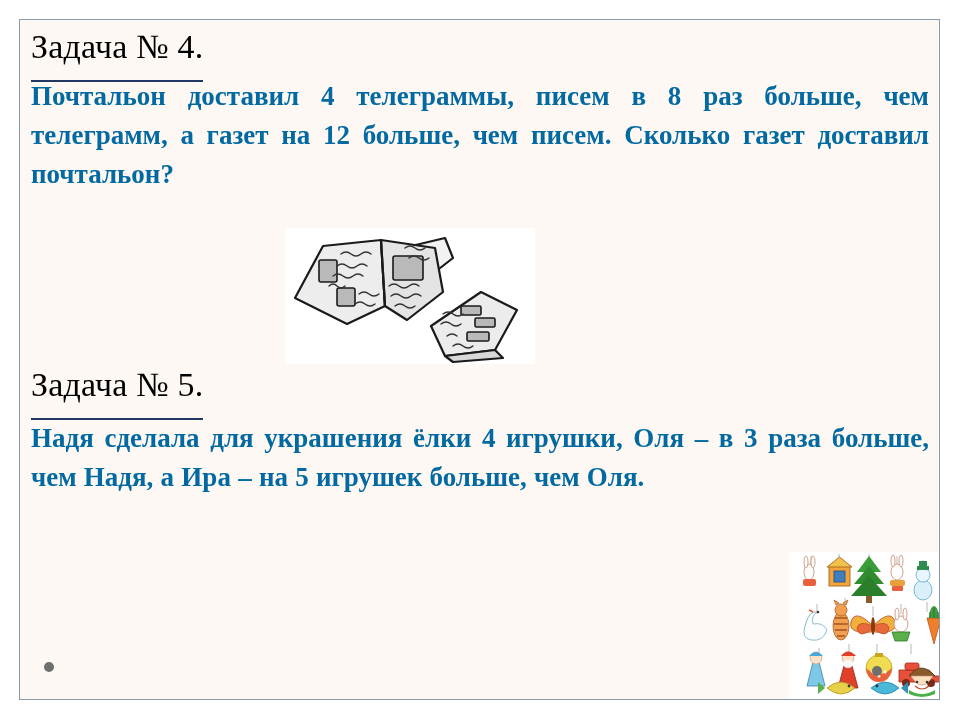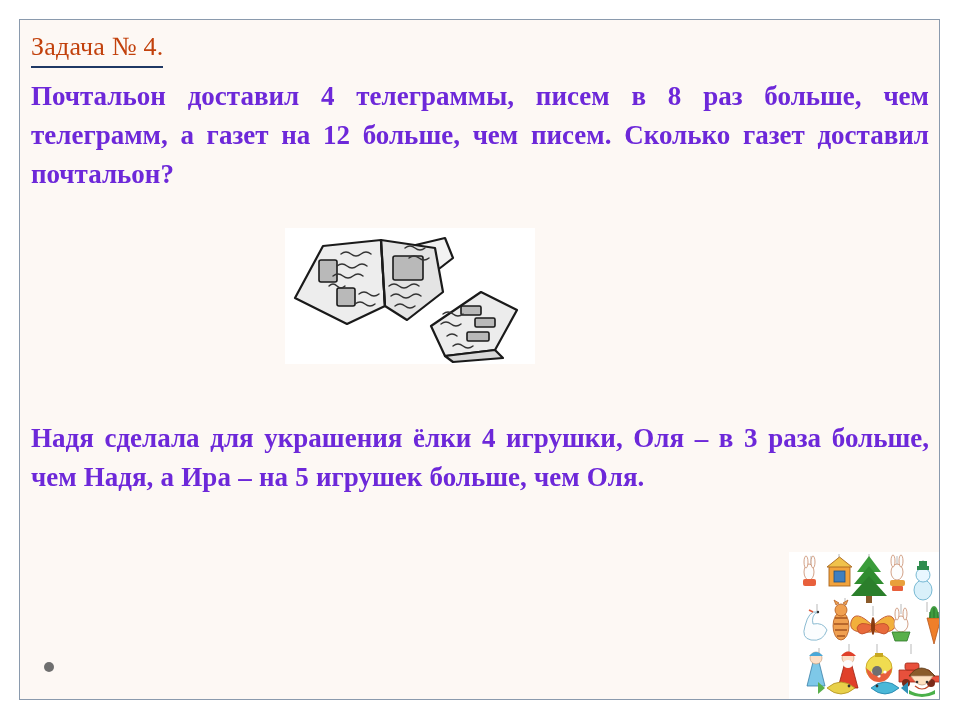--- a/index.html
+++ b/index.html
@@ -29,37 +29,37 @@
     width: 921px;
     height: 681px;
     box-sizing: border-box;
     background: #fdf8f4;
     border: 1px solid #8a9aad;
     overflow: hidden;
   }
 
   
   .task-heading {
-    color: #c2410c;
+    color: #000000;
     font-family: "Liberation Serif", "DejaVu Serif", serif;
-    font-size: 26px;
+    font-size: 34px;
     line-height: 30px;
     font-weight: normal;
     letter-spacing: 0.2px;
     display: inline-block;
     border-bottom: 2px solid #1f3864;
-    padding-bottom: 4px;
+    padding-bottom: 18px;
     margin: 0;
   }
 
   .heading-row { margin: 0; padding: 0; }
 
   
   .task-body {
-    color: #6d28d9;
+    color: #0369a1;
     font-family: "Liberation Serif", "DejaVu Serif", serif;
     font-weight: bold;
     font-size: 27px;
     line-height: 39px;
     text-align: justify;
     text-justify: inter-word;
     margin: 0;
     word-spacing: 0.5px;
   }
   .task-body.no-justify { text-align: left; }
@@ -165,20 +165,23 @@
           <path d="M120 20 q5 -4 10 0 t10 0"></path>
           <path d="M124 30 q5 -4 10 0 t10 0"></path>
           <path d="M158 86 q5 -4 10 0 t10 0"></path>
           <path d="M156 96 q5 -4 10 0 t10 0"></path>
           <path d="M162 108 q5 -4 10 0"></path>
           <path d="M168 118 q5 -4 10 0 t10 0"></path>
         </g>
       </svg>
     </div>
 
+    <div id="block-task5-heading" class="heading-row">
+      <span class="task-heading">Задача № 5.</span>
+    </div>
 
     <p id="block-task5-body" class="task-body">Надя сделала для украшения ёлки 4 игрушки, Оля – в 3 раза больше, чем Надя, а Ира – на 5 игрушек больше, чем Оля.</p>
 
 
     <div id="ornaments">
       <svg width="160" height="148" viewBox="0 0 160 148" xmlns="http://www.w3.org/2000/svg">
         <rect x="0" y="0" width="160" height="148" fill="#ffffff"></rect>
         <g stroke="#8a8a8a" stroke-width="0.6" fill="none">
           <path d="M22 4 v10"></path>
             <path d="M50 2 v10"></path>

